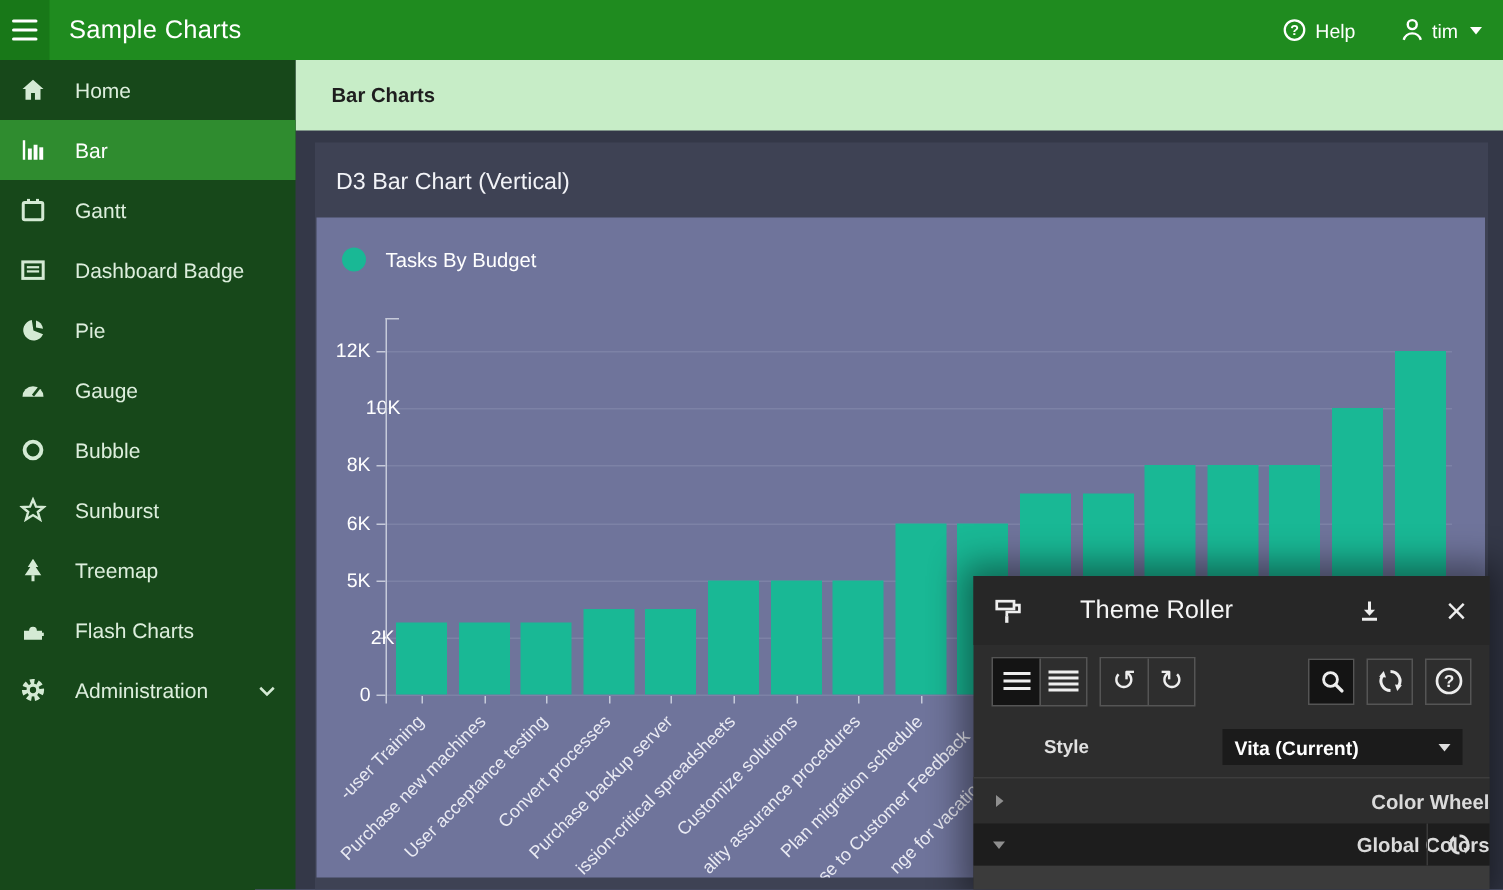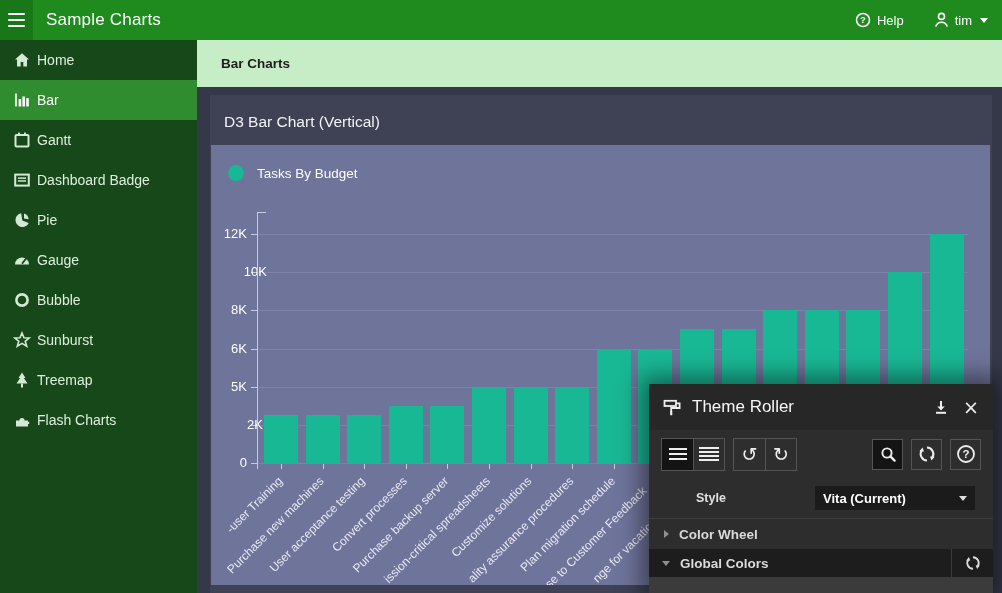--- a/index.html
+++ b/index.html
@@ -13,21 +13,21 @@
   .app-title { color:#fff; font-size:17px; margin-left:13px; letter-spacing:.2px; }
   .topbar-right { margin-left:auto; display:flex; align-items:center; margin-right:14px; gap:30px; }
   .tb-item { display:flex; align-items:center; gap:6px; color:#fff; font-size:13px; cursor:pointer; }
   .caret-down { width:0; height:0; border-left:4.5px solid transparent; border-right:4.5px solid transparent; border-top:5px solid #fff; margin-left:2px; }
 
   
   .sidebar { position:absolute; left:0; top:40px; width:197px; bottom:0; background:#17481a; z-index:4; }
   .side-item { height:40px; display:flex; align-items:center; color:#ddeedd; font-size:14px; cursor:pointer; position:relative; }
   .side-item.selected { background:#2f8c2f; color:#fff; }
   .side-item .ic { width:18px; height:18px; margin-left:13px; display:flex; align-items:center; justify-content:center; }
-  .side-item .lbl { margin-left:6px; }
+  .side-item .lbl { margin-left:19px; }
   .side-item svg { display:block; }
   .side-chevron { position:absolute; right:13px; top:17px; }
 
   
   .main { position:absolute; left:197px; top:40px; right:0; bottom:0; background:#343848; }
   .breadcrumb-bar { height:47px; background:#c7edc7; display:flex; align-items:center; }
   .breadcrumb-bar .bc { margin-left:24px; color:#1e1e1e; font-size:13.5px; font-weight:bold; }
   .content { position:absolute; left:0; right:0; top:47px; bottom:0; }
   .panel { position:absolute; left:13px; right:10px; top:8px; bottom:0; background:#3e4254; }
   .panel-title { color:#f2f3f7; font-size:15.5px; padding:18px 14px 0 14px; }
@@ -39,39 +39,39 @@
   .gridline { position:absolute; height:1px; background:#7d82a6; }
   .axis-line { position:absolute; background:#c6cada; }
   .ytick { position:absolute; width:6px; height:1px; background:#c6cada; }
   .ylabel { position:absolute; width:36px; text-align:right; color:#fff; font-size:13px; }
   .bar { position:absolute; background:#19b895; }
   .xtick { position:absolute; width:1px; height:5px; background:#c6cada; }
   .xlabel { position:absolute; color:#e9eaf3; font-size:12px; white-space:nowrap; transform-origin:100% 0; }
 
   
   .dialog { position:absolute; left:649px; top:384px; width:344px; bottom:0; background:#2d2d2d; z-index:20; box-shadow:0 0 22px 8px rgba(0,0,0,.45); }
-  .dlg-header { height:46px; display:flex; align-items:center; padding:0 14px; background:#272727; }
+  .dlg-header { height:46px; display:flex; align-items:center; padding:0 14px; background:#272727;gap:28px; }
   .dlg-title { color:#f5f5f5; font-size:17px; margin-left:10px; flex:1; }
   .dlg-hicon { display:flex; align-items:center; justify-content:center; cursor:pointer; margin-left:14px; }
   .dlg-close { color:#eee; font-size:19px; font-family:"DejaVu Sans","Liberation Sans",sans-serif; line-height:1; }
   .dlg-toolbar { height:48px; display:flex; align-items:center; padding:0 12px; }
   .btn-group { display:flex; border:1px solid #555; }
   .tbtn { width:31px; height:31px; display:flex; align-items:center; justify-content:center; flex-direction:column; gap:2.8px; cursor:pointer; background:#2e2e2e; }
   .btn-group .tbtn + .tbtn { border-left:1px solid #555; }
   .tbtn.sel { background:#141414; }
   .tbtn.standalone { border:1px solid #555; }
   .tbtn .ln { display:block; width:18px; height:2px; background:#eee; }
   .tbtn .ln.thin { height:1.5px; width:20px; }
   .uglyph { color:#eee; font-size:19px; line-height:1; font-family:"DejaVu Sans","Liberation Sans",sans-serif; }
   .gap8 { width:8px; }
   .dlg-style-row { height:40px; display:flex; align-items:center;margin-left:23px; }
   .style-label { color:#e0e0e0; font-size:12.5px; font-weight:bold; margin-left:24px; }
   .style-select { margin-left:auto; margin-right:18px; width:160px; height:24px; background:#1b1b1b; color:#fff; font-size:13px; font-weight:bold; display:flex; align-items:center; padding:0 8px; cursor:pointer; }
   .style-select .sel-caret { margin-left:auto; width:0; height:0; border-left:4px solid transparent; border-right:4px solid transparent; border-top:5px solid #ddd; }
-  .dlg-section { display:flex; align-items:center; cursor:pointer; }
+  .dlg-section { display:flex; align-items:center; cursor:pointer;justify-content:space-between; }
   .sect-colorwheel { height:31px; border-top:1px solid #3d3d3d; background:#2d2d2d; }
   .sect-global { height:28px; background:#1d1d1d; position:relative; }
   .sect-label { color:#dadada; font-size:13.5px; font-weight:bold; margin-left:10px; }
   .chev-right { width:0; height:0; border-top:4.5px solid transparent; border-bottom:4.5px solid transparent; border-left:5.5px solid #8f8f8f; margin-left:15px; }
   .chev-down { width:0; height:0; border-left:4.5px solid transparent; border-right:4.5px solid transparent; border-top:5.5px solid #8f8f8f; margin-left:13px; }
   .sect-refresh { position:absolute; right:0; top:0; width:42px; height:28px; border-left:1px solid #3a3a3a; display:flex; align-items:center; justify-content:center; cursor:pointer; }
   .dlg-bottom-strip { height:16px; background:#3b3b3b; }
 </style>
 </head>
 <body>
@@ -186,20 +186,32 @@
     <span class="lbl">Treemap</span>
   </div>
   <div class="side-item">
     <span class="ic">
         <svg width="18" height="18" viewBox="0 0 18 18" fill="#d4ead4">
           <path d="M3 15.5 V9.5 h3.4 a2.3 2.3 0 1 1 5.2 0 H15 v6 Z"></path>
           <rect x="12.8" y="10.8" width="3.4" height="2.2"></rect>
         </svg>
       </span>
     <span class="lbl">Flash Charts</span>
+  </div>
+  <div class="side-item">
+    <span class="ic">
+        <svg width="18" height="18" viewBox="0 0 18 18">
+          <circle cx="9" cy="9" r="5.4" fill="none" stroke="#d4ead4" stroke-width="4" stroke-dasharray="2.7 2"></circle>
+          <circle cx="9" cy="9" r="3.2" fill="none" stroke="#d4ead4" stroke-width="2.2"></circle>
+        </svg>
+      </span>
+    <span class="lbl">Administration</span>
+    <svg class="side-chevron" width="12" height="8" viewBox="0 0 12 8">
+        <polyline points="1.5,1.5 6,6 10.5,1.5" fill="none" stroke="#d4ead4" stroke-width="1.7"></polyline>
+      </svg>
   </div>
 </div>
 
 <div class="main">
   <div class="breadcrumb-bar">
     <span class="bc">Bar Charts</span>
   </div>
   <div class="content">
     <div class="panel">
       <div class="panel-title">D3 Bar Chart (Vertical)</div>

